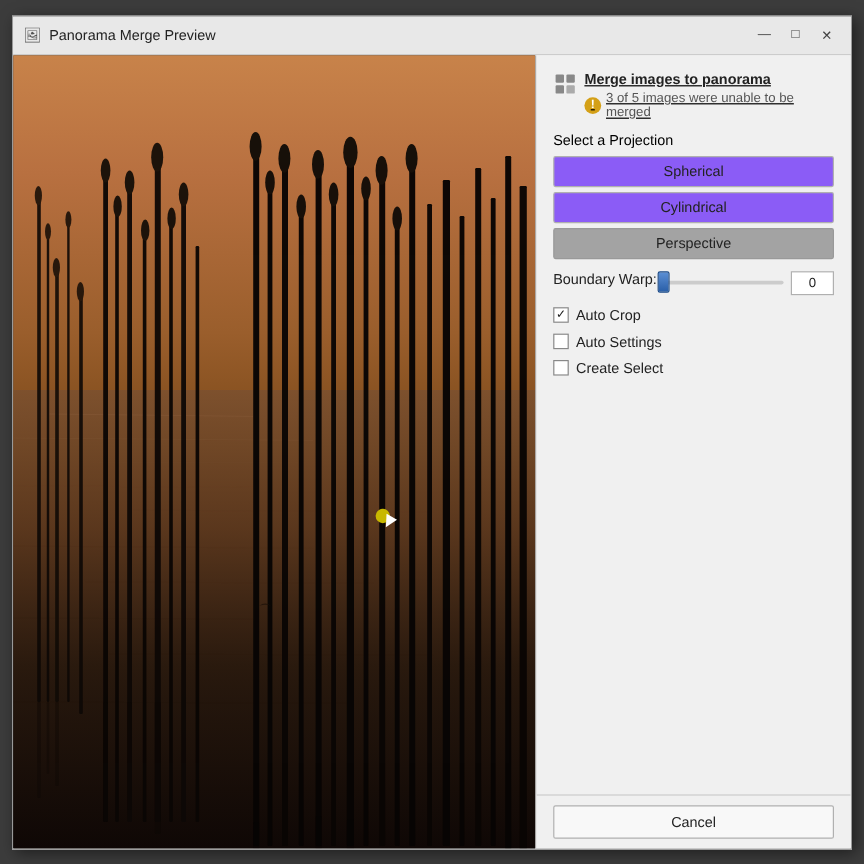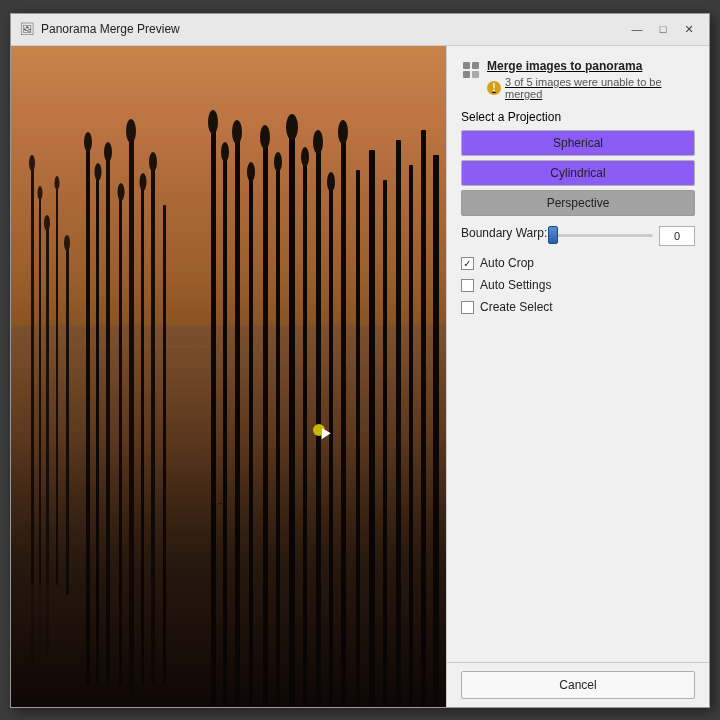--- a/index.html
+++ b/index.html
@@ -257,21 +257,21 @@
       font-size: 11px;
       text-align: center;
       color: #222;
       display: flex;
       align-items: center;
       justify-content: center;
     }
 
     .checkbox-row {
       display: flex;
-      align-items: flex-end;
+      align-items: flex-start;
       gap: 6px;
       margin-bottom: 8px;
     }
     .checkbox-box {
       width: 13px;
       height: 13px;
       border: 1px solid #888;
       background: white;
       display: flex;
       align-items: center;

